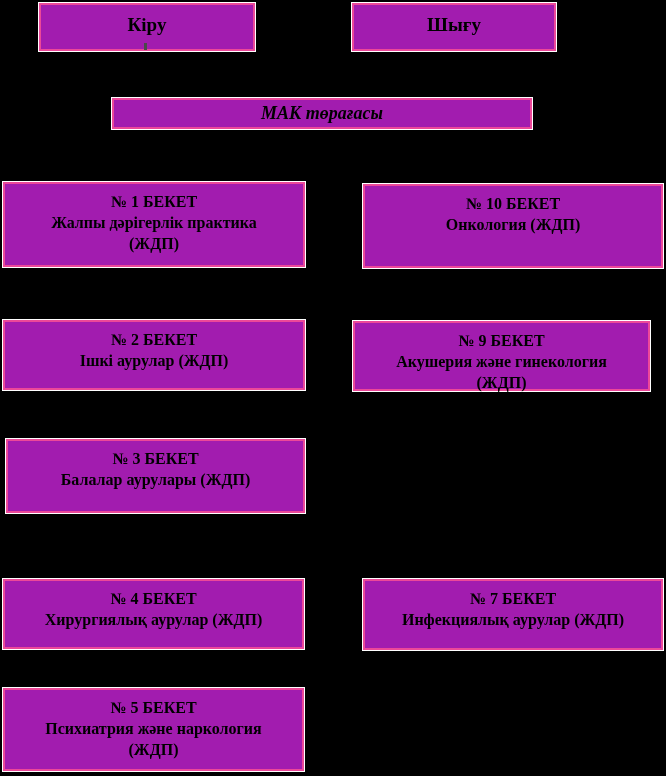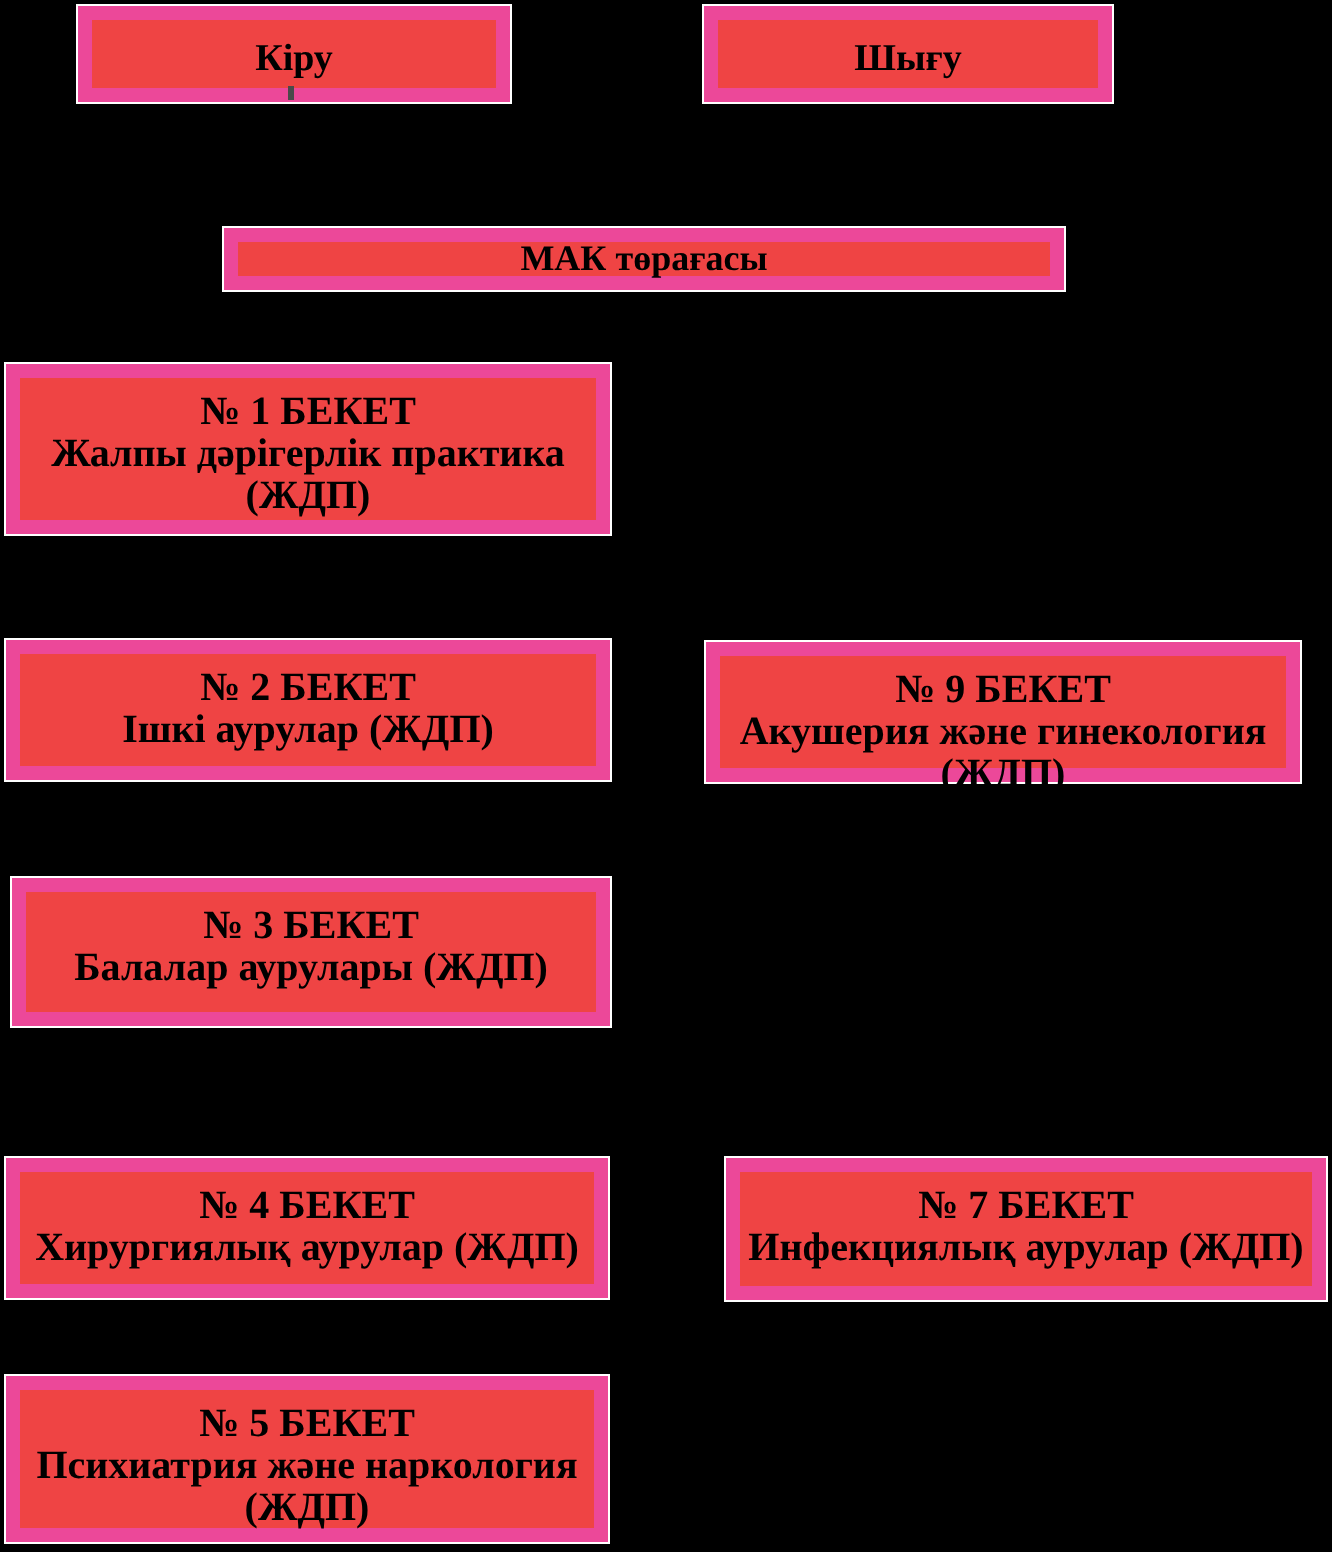--- a/index.html
+++ b/index.html
@@ -7,40 +7,40 @@
     position:relative;
     width:666px;
     height:776px;
     background:#000000;
     overflow:hidden;
     font-family:"Liberation Serif","DejaVu Serif",serif;
   }
   .box {
     position:absolute;
     box-sizing:border-box;
-    background:#ef4444;
-    border:7px solid #ec4899;
+    background:#a21caf;
+    border:2px solid #ec4899;
     box-shadow:0 0 0 1px #ffffff;
     color:#000000;
     font-weight:bold;
     text-align:center;
   }
   .gate {
     font-size:19px;
     line-height:24px;
     padding-top:8px;
   }
   .chair {
     font-size:18px;
     display:flex;
     align-items:center;
     justify-content:center;
   }
   .station {
-    font-size:20px;
+    font-size:16px;
     line-height:21px;
     padding-top:7px;
   }
   .tick {
     position:absolute;
     background:#4a4a4a;
   }
 </style>
 </head>
 <body>
@@ -50,26 +50,29 @@
   <div class="box gate" style="left:39px; top:3px; width:216px; height:48px;">
     <span>Кіру</span>
   </div>
 
   <div class="box gate" style="left:352px; top:3px; width:204px; height:48px;">
     <span>Шығу</span>
   </div>
 
   <div class="tick" style="left:144px; top:43px; width:3px; height:7px;"></div>
 
-  <div class="box chair" style="left:112px; top:114px; width:420px; height:31px;">
+  <div class="box chair" style="left:112px; top:98px; width:420px; height:31px;font-style:italic;">
     <span>МАК төрағасы</span>
   </div>
 
   <div class="box station" style="left:3px; top:182px; width:302px; height:85px;">
     <div>№ 1 БЕКЕТ<br>Жалпы дәрігерлік практика<br>(ЖДП)</div>
+  </div>
+  <div class="box station" style="left:363px; top:184px; width:300px; height:84px;">
+    <div>№ 10 БЕКЕТ<br>Онкология (ЖДП)</div>
   </div>
 
   <div class="box station" style="left:3px; top:320px; width:302px; height:70px;">
     <div>№ 2 БЕКЕТ<br>Ішкі аурулар (ЖДП)</div>
   </div>
   <div class="box station" style="left:353px; top:321px; width:297px; height:70px;">
     <div>№ 9 БЕКЕТ<br>Акушерия және гинекология<br>(ЖДП)</div>
   </div>
 
   <div class="box station" style="left:6px; top:439px; width:299px; height:74px;">

